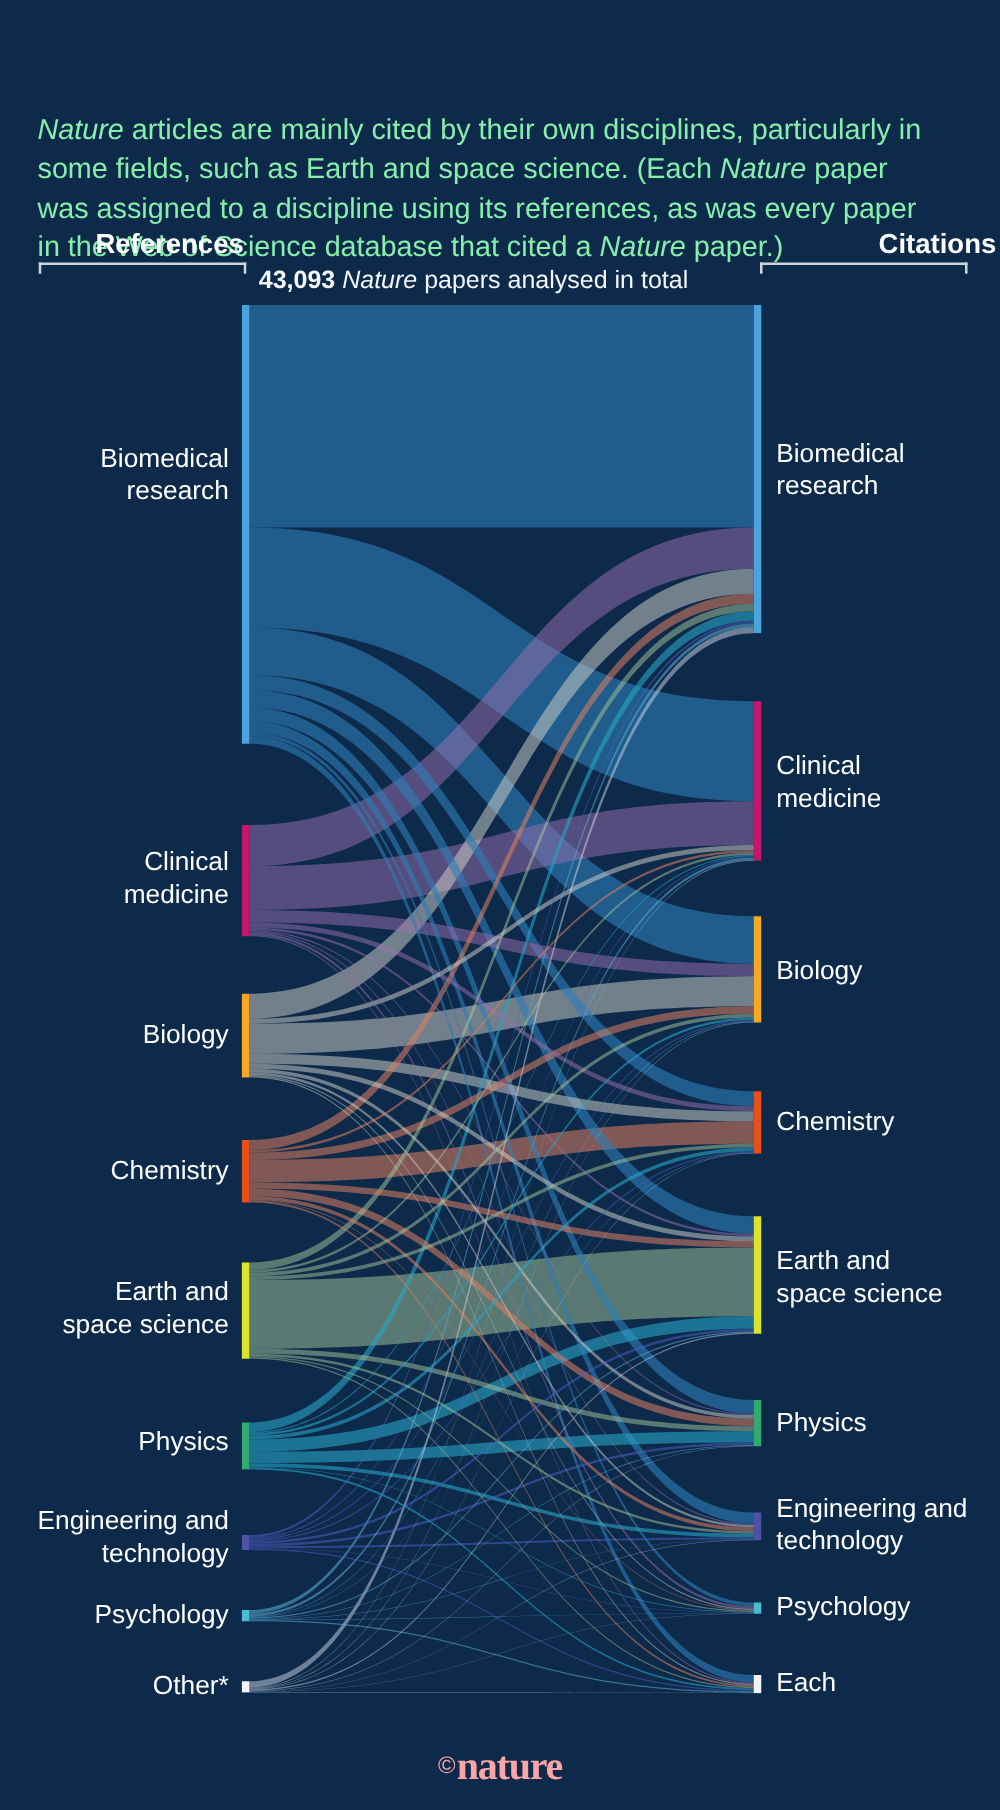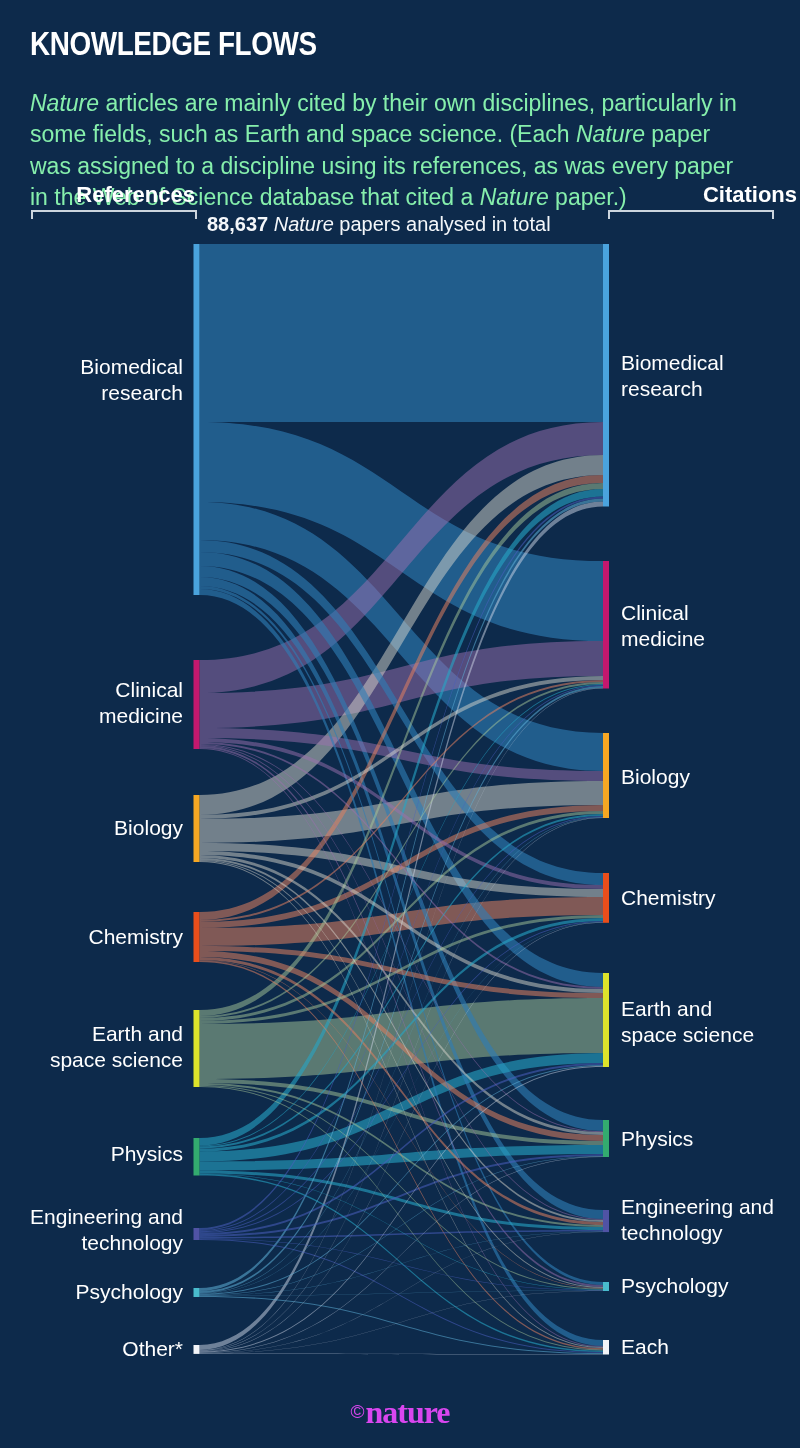--- a/index.html
+++ b/index.html
@@ -37,39 +37,38 @@
   .node-label {
     position:absolute; font-size:21px; line-height:1.22; color:#ffffff;
     white-space:pre-line; transform:translateY(-50%); font-weight:400;
   }
   .node-label.left { right:617px; text-align:right; }
   .node-label.right { left:621px; text-align:left; }
   .footnote {
     position:absolute; left:180px; top:1358px; width:440px; text-align:center;
     font-size:15px; line-height:1.4; color:#e6ecf2; white-space:pre-line;
   }
-  .logo { position:absolute; left:0; top:1394px; width:800px; text-align:center; color:#d946ef; }
+  .logo { position:absolute; left:0; top:1394px; width:800px; text-align:center; color:#fca5a5; }
   .logo .copy { font-size:19px; vertical-align:5px; margin-right:1px; }
   .logo .word { font-family:"Liberation Serif", serif; font-size:32px; font-weight:bold; letter-spacing:-1px; }
 </style>
 </head>
 <body>
 
 <div class="stage">
 
-  <h1 class="title"><span class="condense">KNOWLEDGE FLOWS</span></h1>
 
   <p class="intro"><em>Nature</em><span> articles are mainly cited by their own disciplines, particularly in some fields, such as Earth and space science. (Each </span><em>Nature</em><span> paper was assigned to a discipline using its references, as was every paper in the Web of Science database that cited a </span><em>Nature</em><span> paper.)</span></p>
 
   <div class="col-label left">References</div>
   <div class="col-label right">Citations</div>
   <div class="bracket left"></div>
   <div class="bracket right"></div>
 
-  <div class="total"><strong>88,637</strong><span> </span><em>Nature</em><span> papers analysed in total</span></div>
+  <div class="total"><strong>43,093</strong><span> </span><em>Nature</em><span> papers analysed in total</span></div>
 
   <div id="sankey">
       <svg id="sankey-svg" width="800" height="1448" viewBox="0 0 800 1448">
         <path d="M199.5,244 C401.25,244 401.25,244 603,244 L603,422 C401.25,422 401.25,422 199.5,422 Z" fill="#2e7cb5" fill-opacity="0.62"></path>
         <path d="M199.5,422 C401.25,422 401.25,561 603,561 L603,641 C401.25,641 401.25,502 199.5,502 Z" fill="#2e7cb5" fill-opacity="0.62"></path>
         <path d="M199.5,1024 C401.25,1024 401.25,998 603,998 L603,1053 C401.25,1053 401.25,1079 199.5,1079 Z" fill="#a8c79a" fill-opacity="0.5"></path>
         <path d="M199.5,502 C401.25,502 401.25,733 603,733 L603,771 C401.25,771 401.25,540 199.5,540 Z" fill="#2e7cb5" fill-opacity="0.62"></path>
         <path d="M199.5,693 C401.25,693 401.25,641 603,641 L603,676 C401.25,676 401.25,728 199.5,728 Z" fill="#9b6fb0" fill-opacity="0.5"></path>
         <path d="M199.5,660 C401.25,660 401.25,422 603,422 L603,455 C401.25,455 401.25,693 199.5,693 Z" fill="#9b6fb0" fill-opacity="0.5"></path>
         <path d="M199.5,819 C401.25,819 401.25,781 603,781 L603,805 C401.25,805 401.25,843 199.5,843 Z" fill="#d8d5cc" fill-opacity="0.5"></path>

